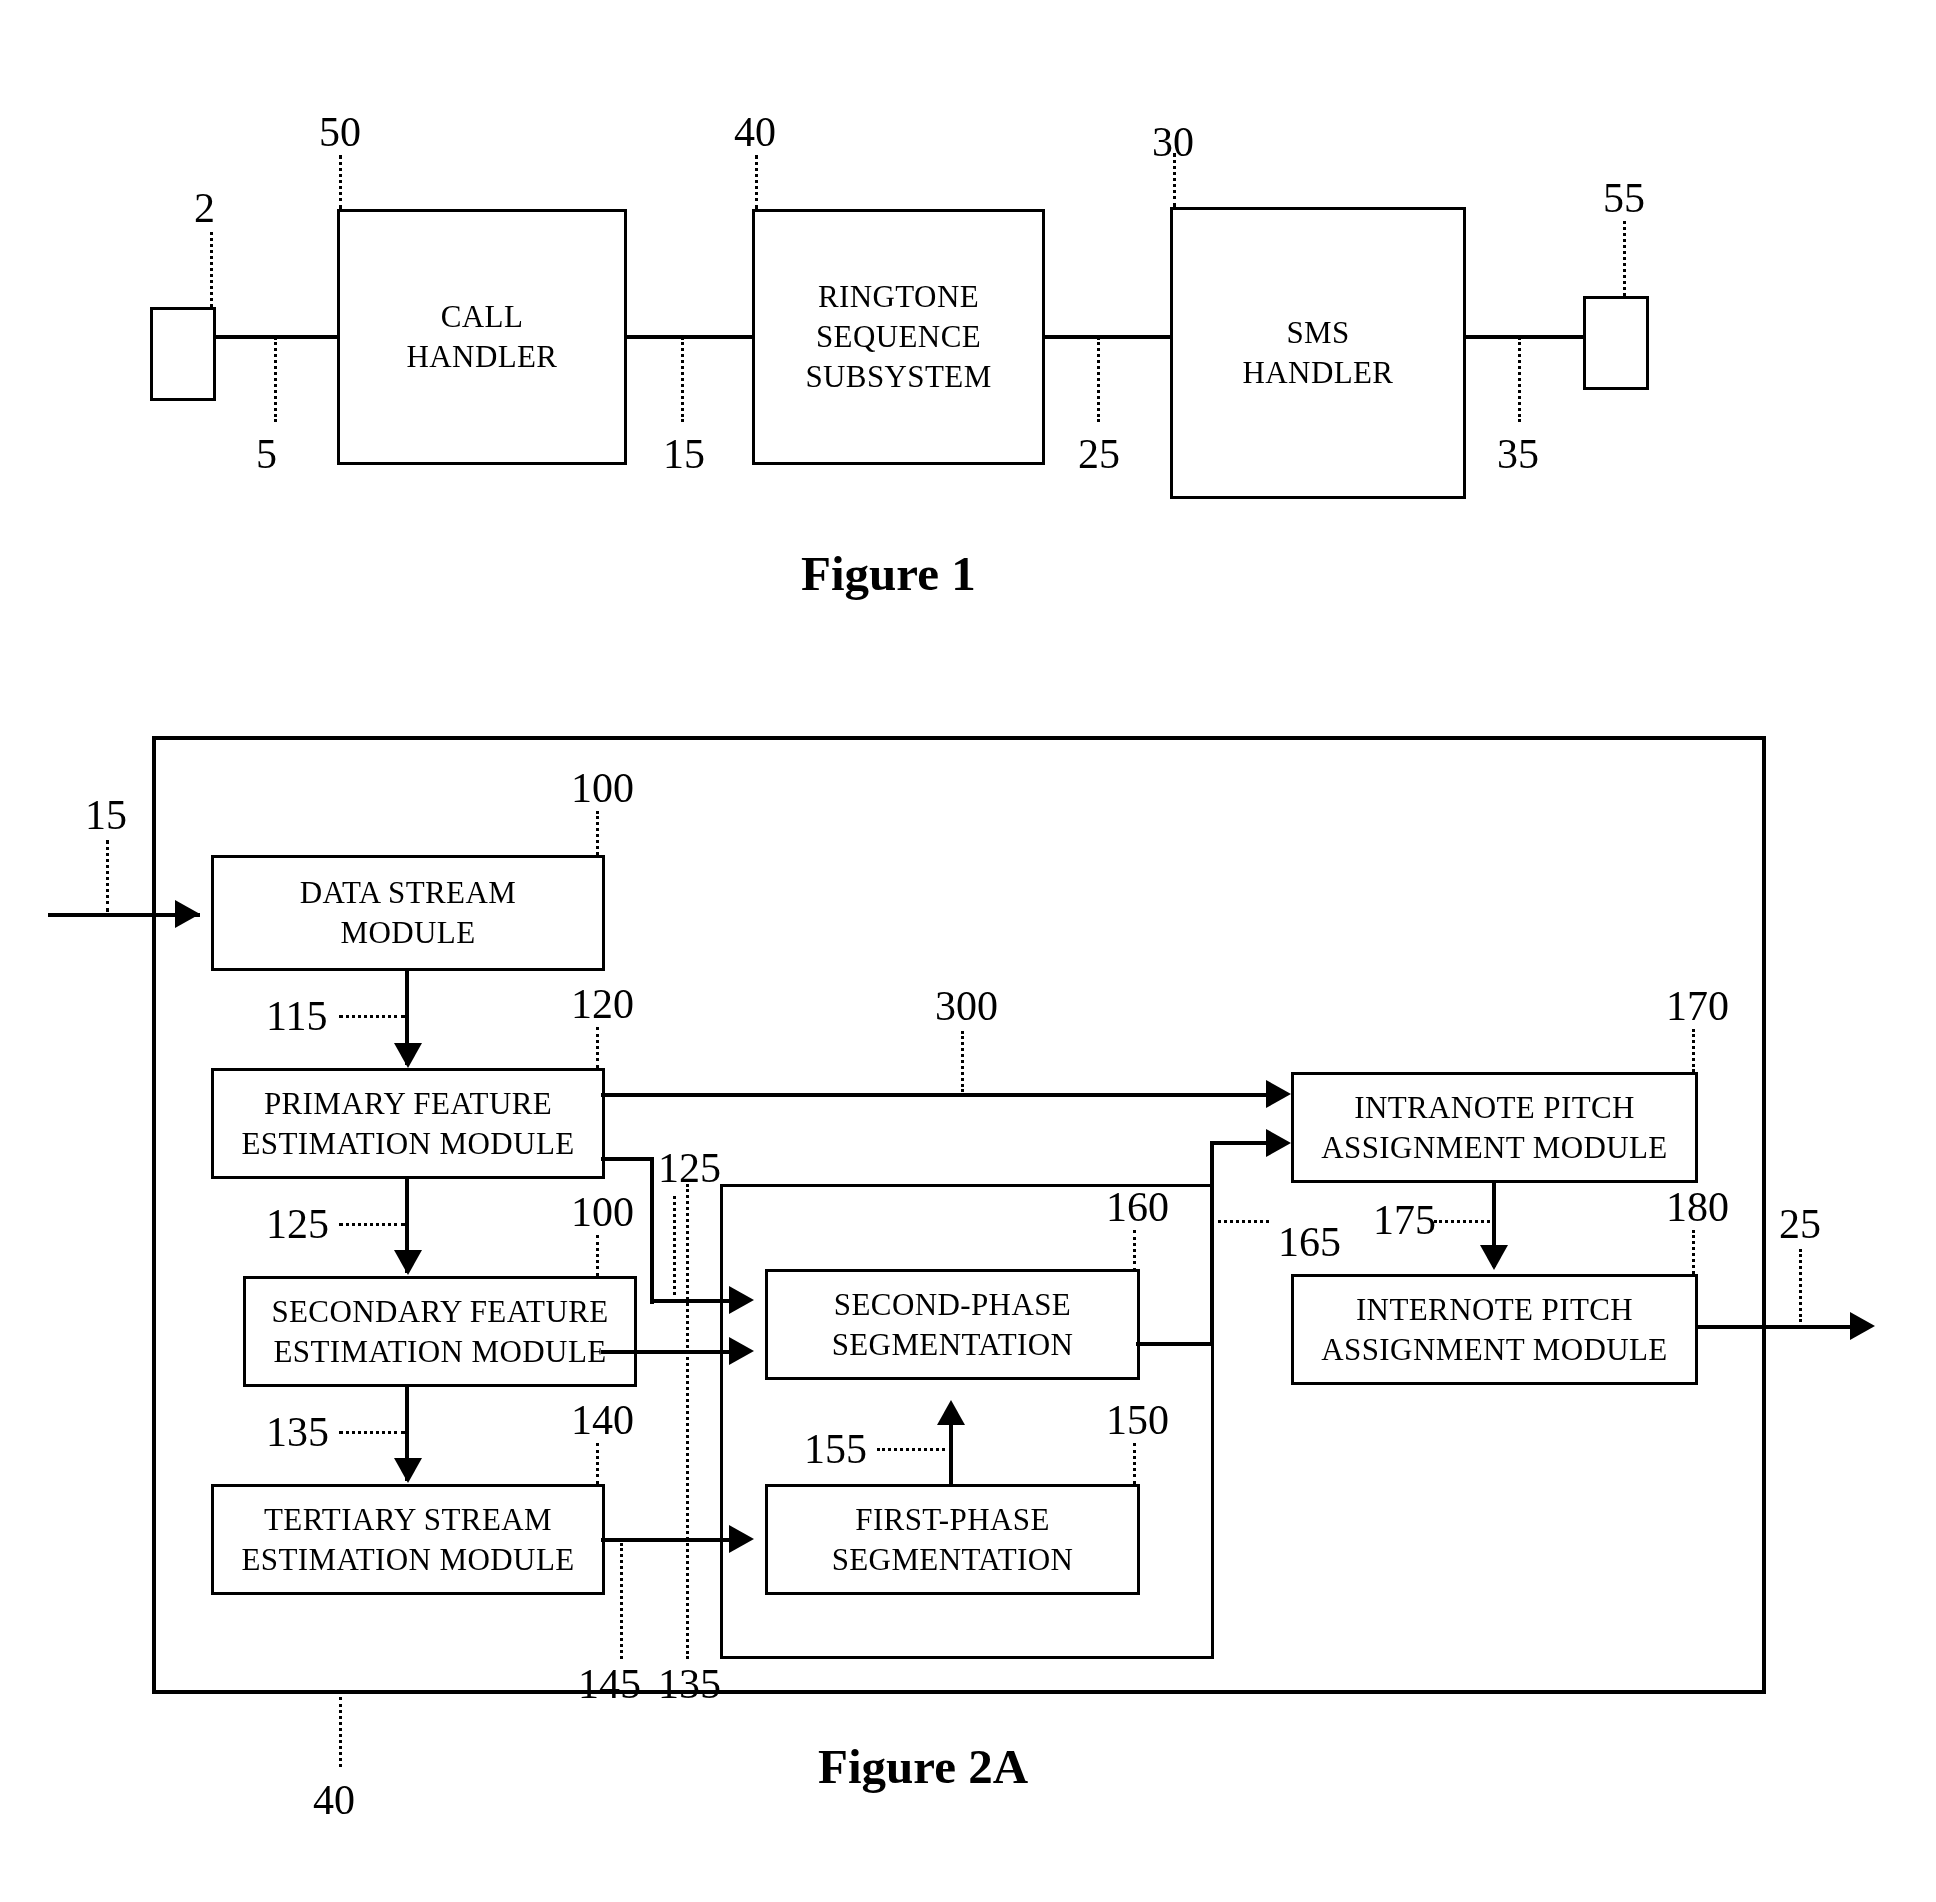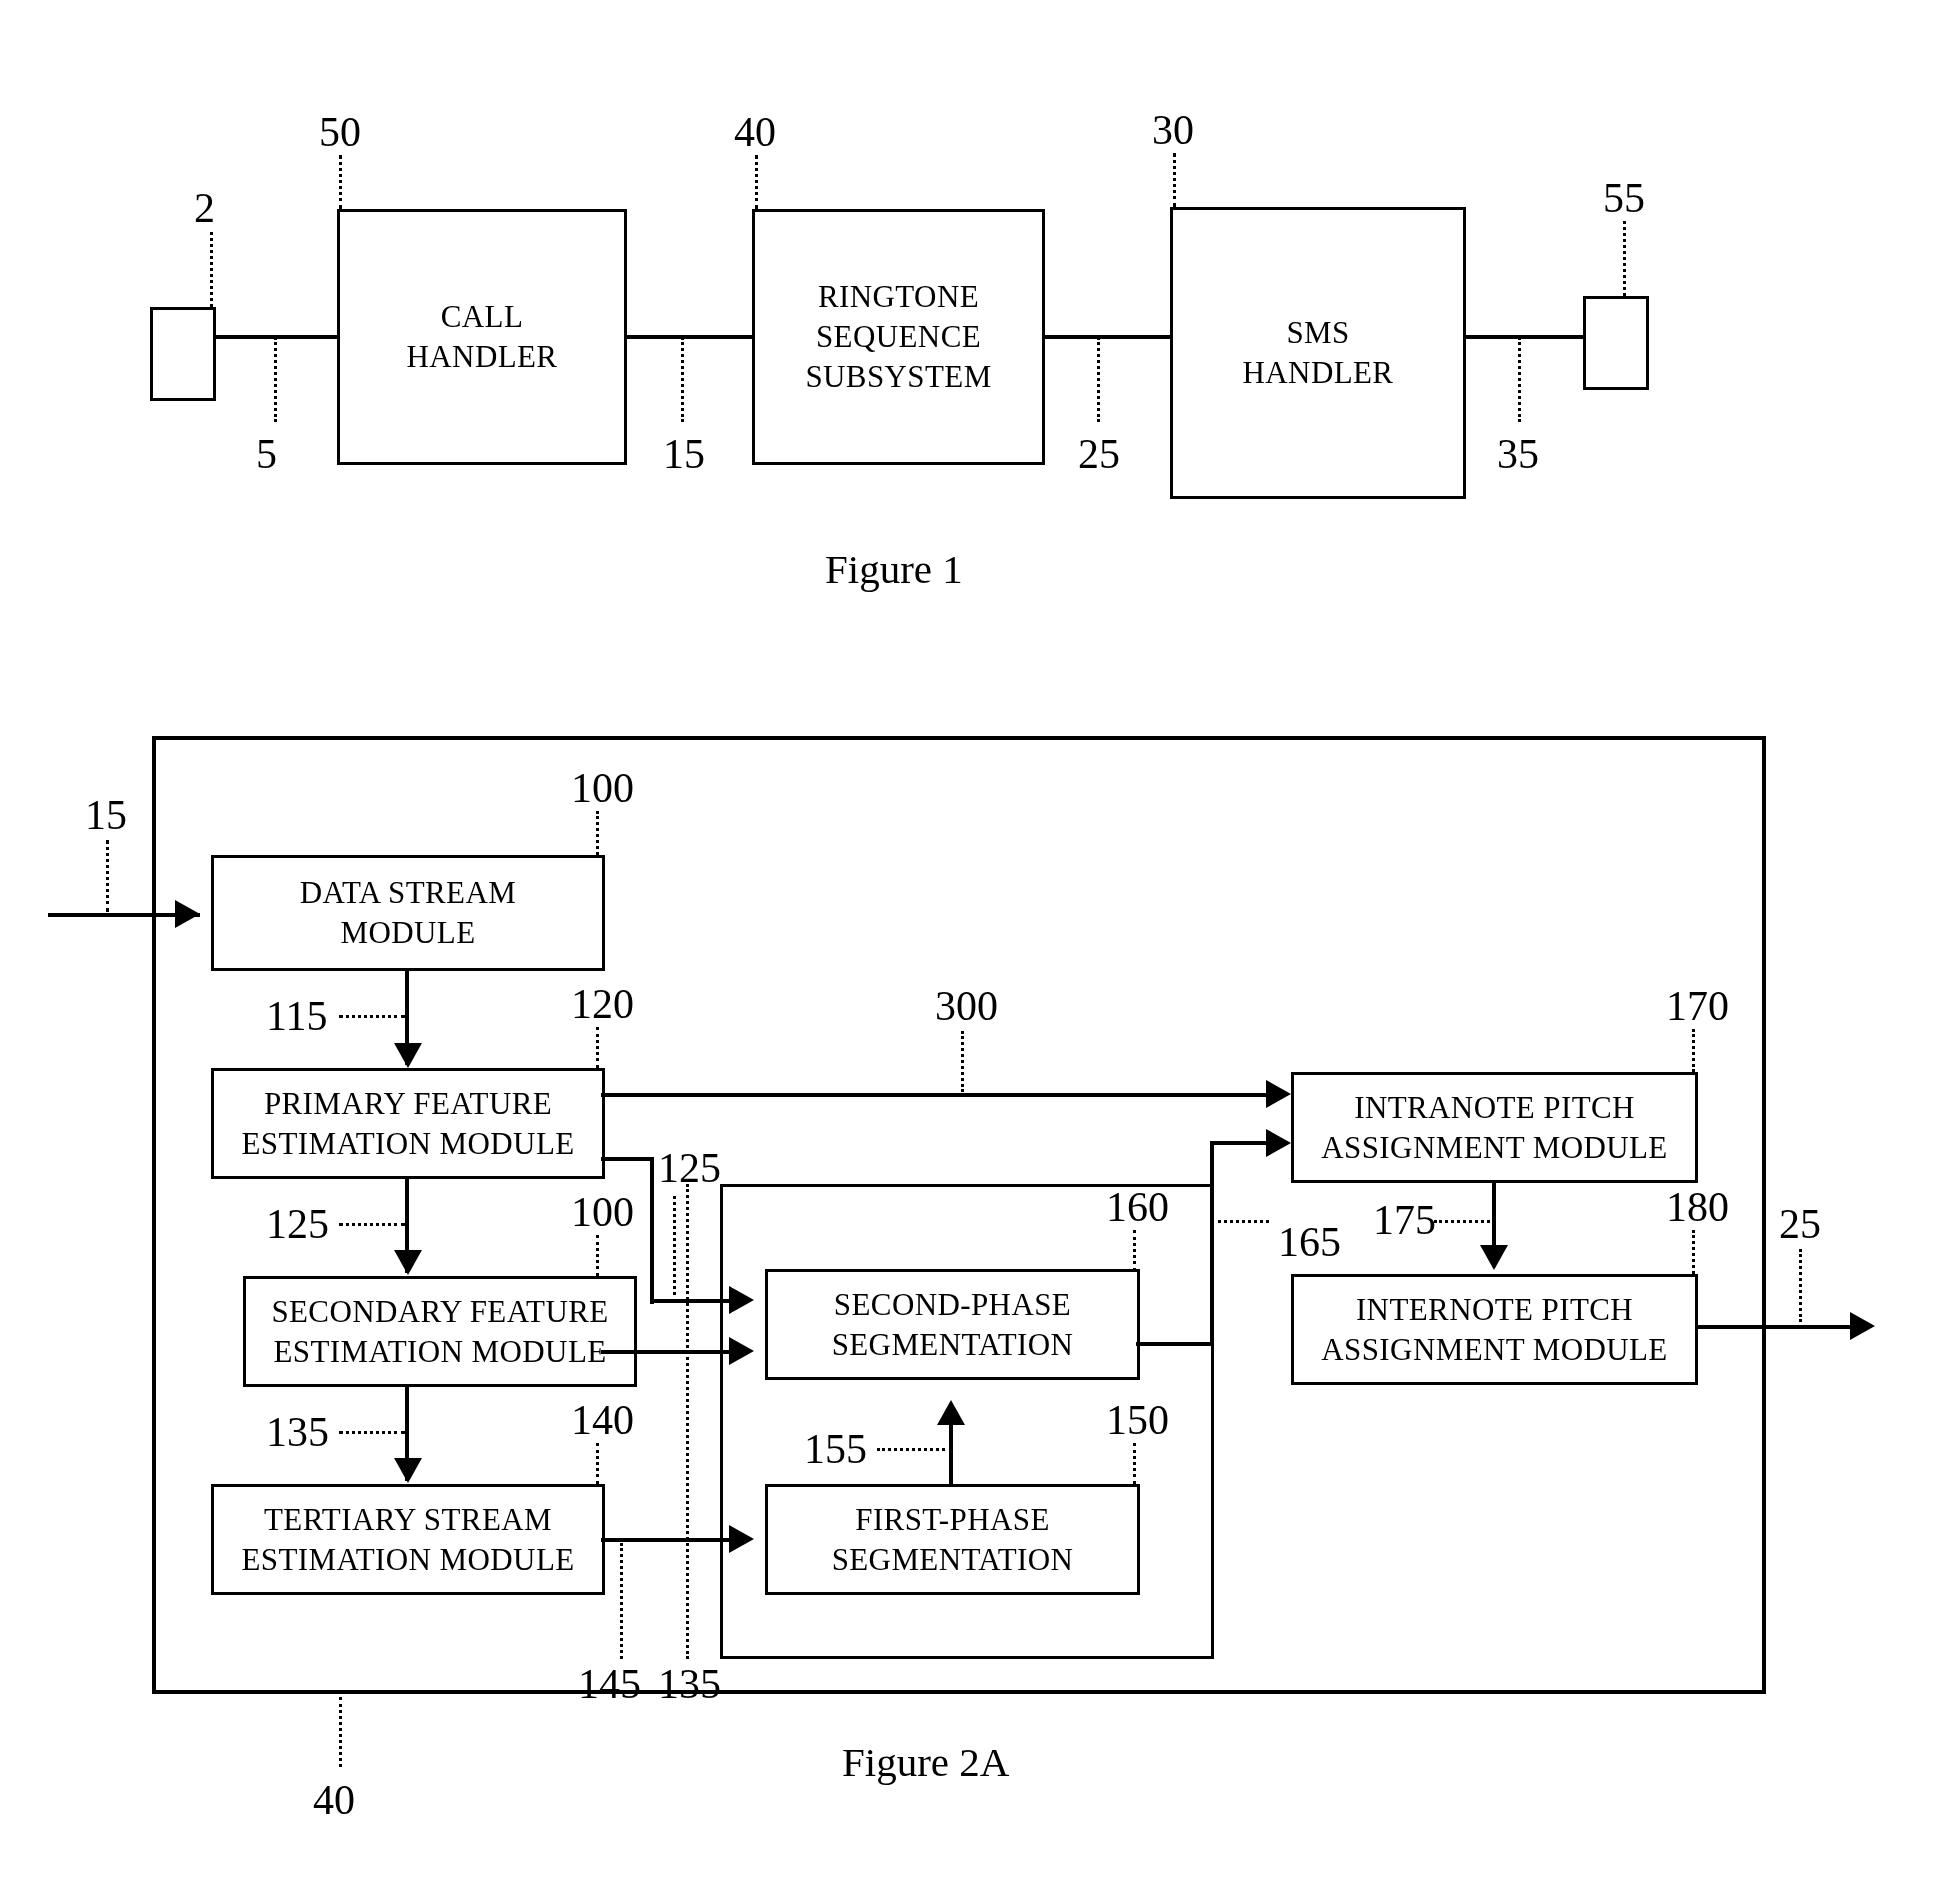--- a/index.html
+++ b/index.html
@@ -92,25 +92,24 @@
   }
   .refnum {
     position: absolute;
     font-size: 42px;
     line-height: 1;
     white-space: nowrap;
     font-family: "Liberation Serif", "DejaVu Serif", serif;
   }
   .figcap {
     position: absolute;
-    font-size: 41px;
-    font-weight: normal;
+    font-size: 49px;
+    font-weight: bold;
     white-space: nowrap;
     font-family: "Liberation Serif", "DejaVu Serif", serif;
-    margin-left: 24px;
   }
   .f1-label { font-size: 31px; }
   .f2-label { font-size: 31px; }
 </style>
 </head>
 <body>
 
 <div id="page">
 
   <div>
@@ -144,21 +143,21 @@
 
     <div class="hline" style="left:1043px; top:335px; width:129px;"></div>
     <div class="leader-v" style="left:1097px; top:337px; height:85px;"></div>
     <div class="refnum" style="left:1078px; top:433px;">25</div>
 
     <div class="box f1-label" style="left:1170px; top:207px; width:296px; height:292px;">
       <span class="ln">SMS</span>
       <span class="ln">HANDLER</span>
     </div>
     <div class="leader-v" style="left:1173px; top:153px; height:54px;"></div>
-    <div class="refnum" style="left:1152px; top:109px;">30</div>
+    <div class="refnum" style="left:1152px; top:121px;">30</div>
 
     <div class="hline" style="left:1464px; top:335px; width:121px;"></div>
     <div class="leader-v" style="left:1518px; top:337px; height:85px;"></div>
     <div class="refnum" style="left:1497px; top:433px;">35</div>
 
     <div class="box" style="left:1583px; top:296px; width:66px; height:94px;"></div>
     <div class="leader-v" style="left:1623px; top:221px; height:75px;"></div>
     <div class="refnum" style="left:1603px; top:177px;">55</div>
 
     <div class="figcap" style="left:801px; top:545px;">Figure 1</div>

